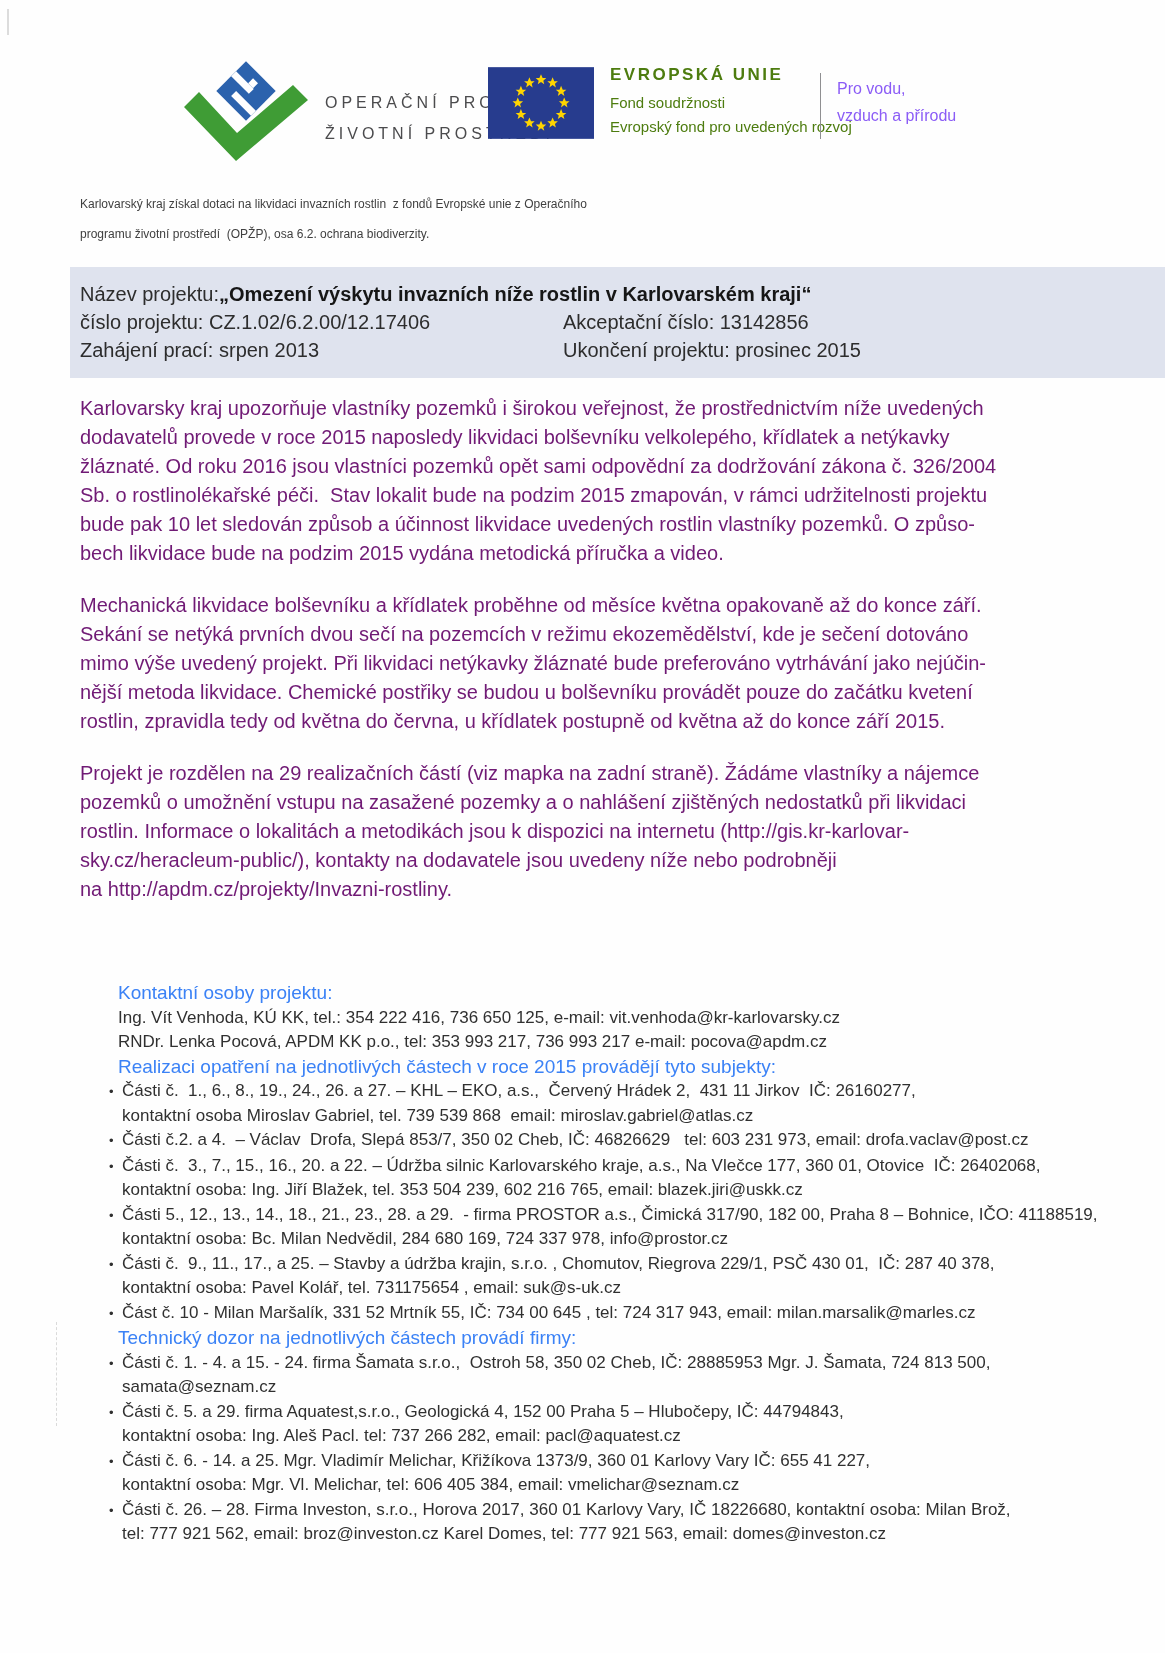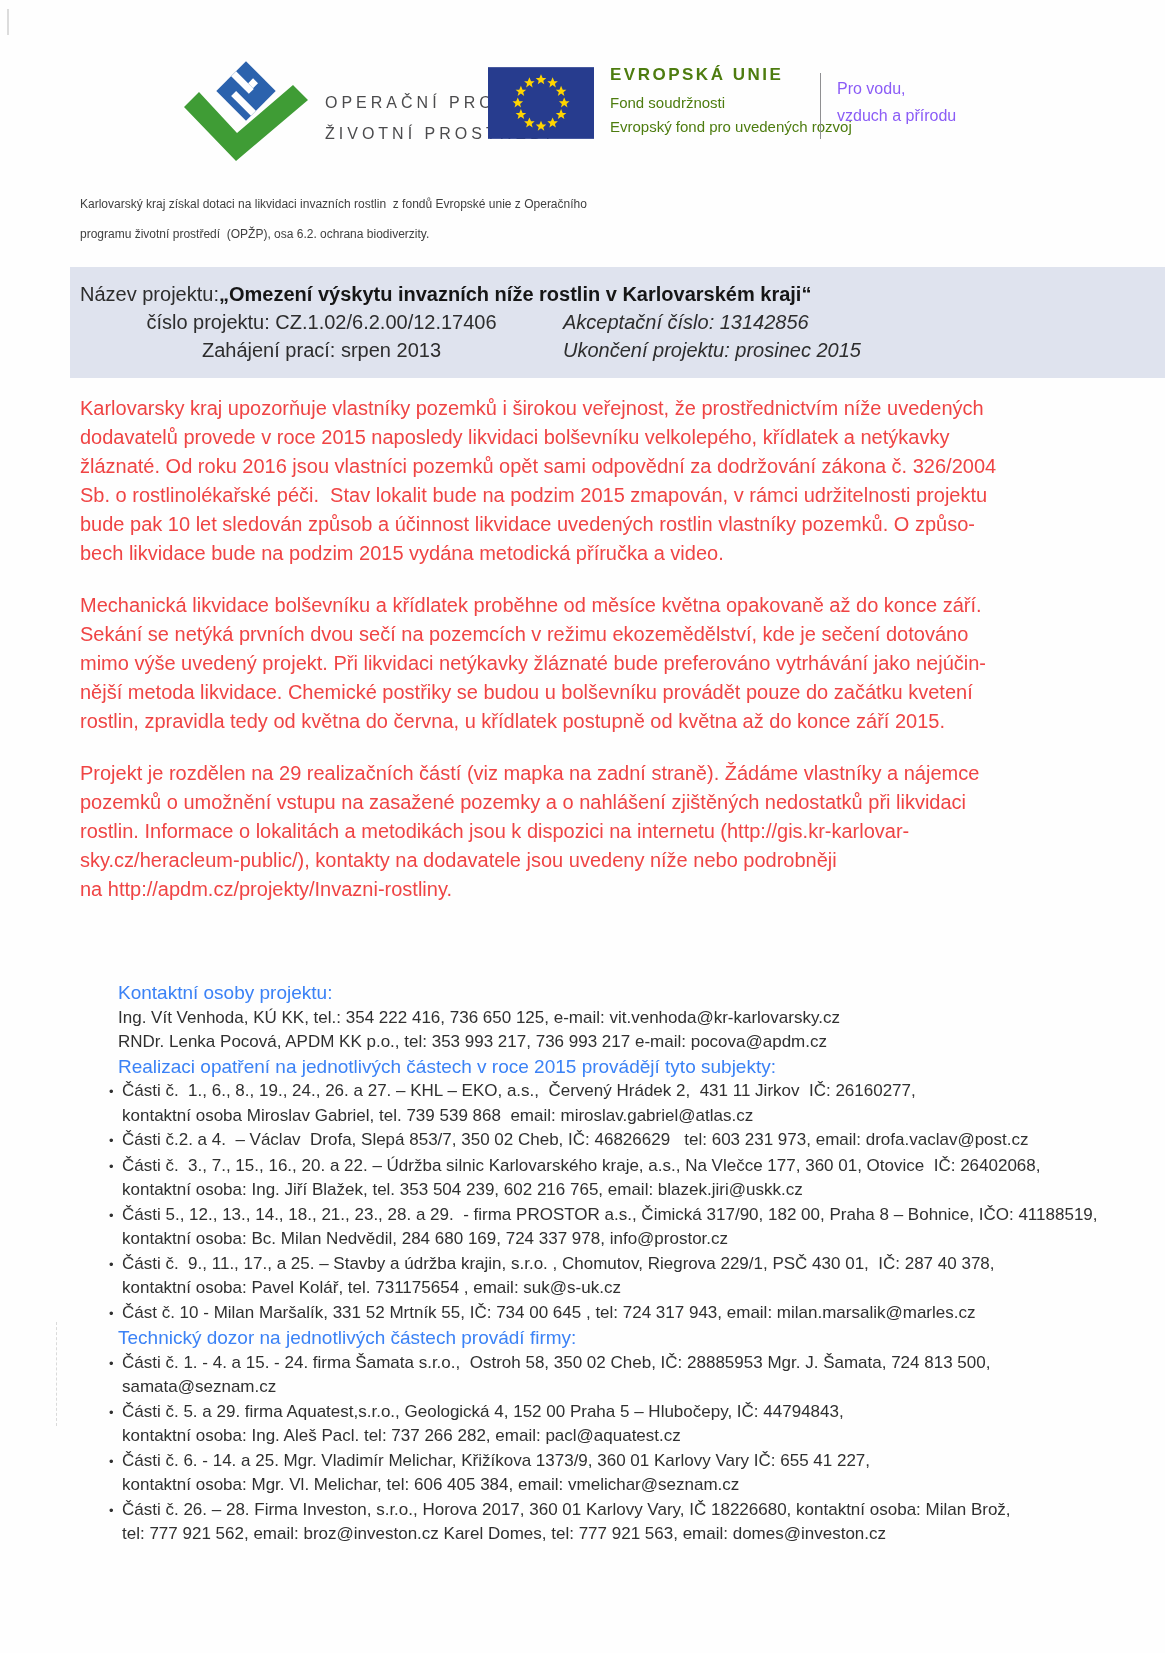--- a/index.html
+++ b/index.html
@@ -26,33 +26,33 @@
   .eu-line{font-size:15px;margin-top:7px;white-space:nowrap;}
   .header-divider{position:absolute;left:740px;top:18px;width:1px;height:66px;background:#8f8f91;}
   .tagline{position:absolute;left:757px;top:20px;font-size:16px;color:#8b5cf6;line-height:27px;white-space:pre;}
   
   .doc-title{
     margin-top:16px;text-align:center;
     font-size:45px;font-weight:400;color:#2b5fa8;letter-spacing:0px;white-space:nowrap;
   }
   
   .intro{margin-top:22px;font-size:12px;line-height:30px;white-space:pre;color:#404040;}
-  .para{margin-top:23px;font-size:20px;line-height:29px;white-space:pre;color:#ef4444;}
+  .para{margin-top:23px;font-size:20px;line-height:29px;white-space:pre;color:#701a75;}
   .para:first-of-type{margin-top:16px;}
   
   .project-box{
     margin-top:18px;margin-left:-10px;margin-right:-80px;
     background:#dfe3ee;
     padding:13px 0 14px 10px;
     font-size:20px;color:#2d2d2d;line-height:28px;
   }
   .project-name-value{font-weight:bold;color:#161616;}
-  .box-row{display:flex;text-align:center;}
+  .box-row{display:flex;}
   .box-col-left{width:483px;flex:none;white-space:nowrap;}
-  .box-col-right{white-space:nowrap;font-style:italic;}
+  .box-col-right{white-space:nowrap;}
   
   .contacts{margin-top:77px;padding-left:38px;font-size:17px;line-height:24.5px;color:#303030;}
   .green-heading{color:#3b82f6;font-weight:normal;font-size:19px;white-space:nowrap;}
   .contact-line{white-space:pre;}
   .bullet-row{display:flex;margin-left:-9px;}
   .bullet-dot{flex:none;width:13px;font-size:13px;padding-top:1px;color:#303030;}
   .bullet-text{white-space:pre;}
   
   .artifact-top{position:absolute;left:7px;top:9px;width:2px;height:26px;background:#dcdcdc;}
   .artifact-dash{position:absolute;left:56px;top:1322px;height:104px;width:0;border-left:1px dashed #cfcfcf;opacity:.75;}

